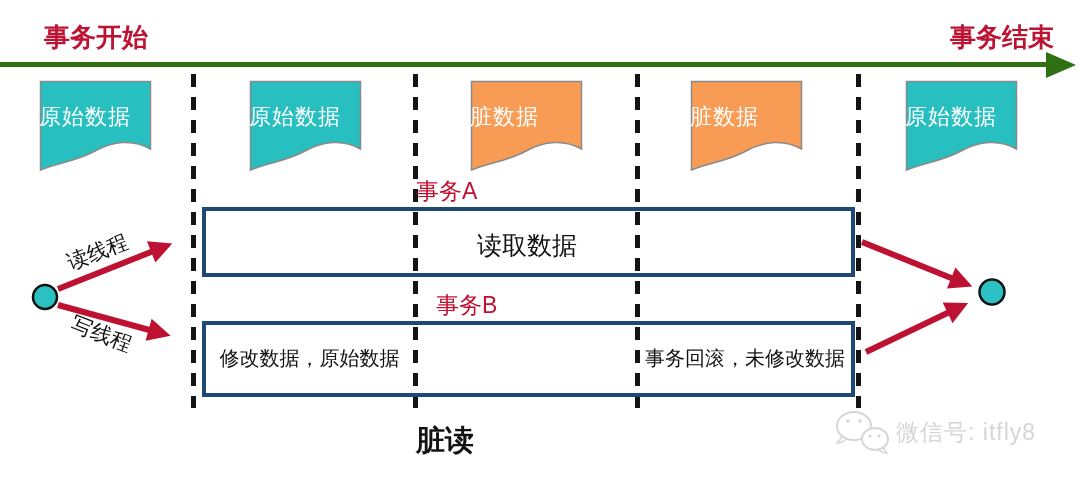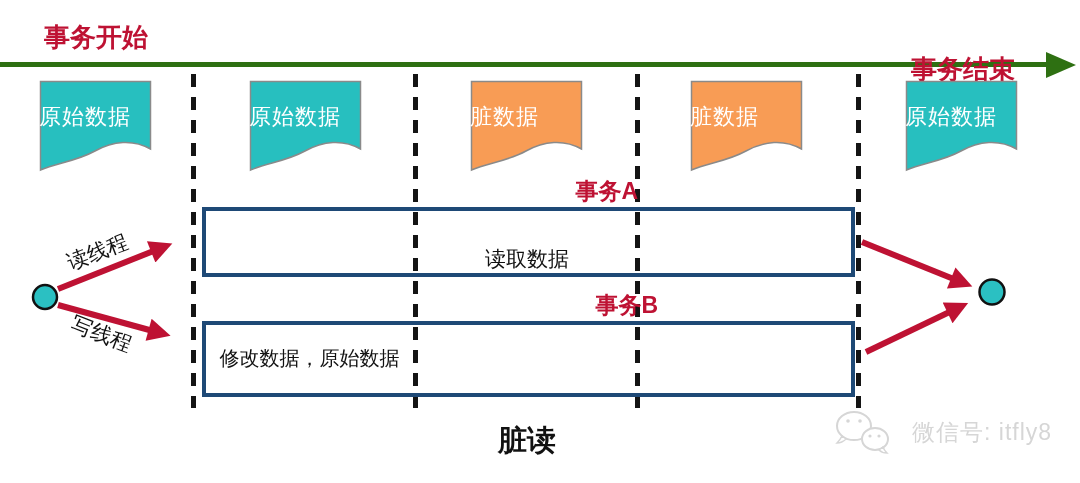--- a/index.html
+++ b/index.html
@@ -7,52 +7,52 @@
     position:relative;width:1080px;height:483px;background:#ffffff;overflow:hidden;
     font-family:"Liberation Sans","DejaVu Sans",sans-serif;
   }
   .abs{position:absolute;}
   
   .timeline-line{left:0;top:62px;width:1056px;height:5px;background:#2E7012;}
   .timeline-head{left:1046px;top:52px;width:0;height:0;
     border-top:13px solid transparent;border-bottom:13px solid transparent;border-left:30px solid #2E7012;}
   .tl-label{top:20px;font-size:26px;font-weight:bold;color:#BE1233;white-space:nowrap;}
   .tl-start{left:44px;}
-  .tl-end{left:911px;margin-top:32px;}
+  .tl-end{left:950px;}
   
   .divider{top:74px;height:334px;width:5px;
     background:repeating-linear-gradient(to bottom,#141414 0 13px,transparent 13px 23px);}
   .d1{left:191px;} .d2{left:413px;} .d3{left:635px;} .d4{left:856px;}
   
   .doc{top:80px;width:113px;height:92px;}
   .doc svg{position:absolute;left:0;top:0;}
   .doc .doc-label{position:absolute;left:0;top:22px;width:100%;text-align:left;
     color:#ffffff;font-size:22px;letter-spacing:1px;white-space:nowrap;}
   .doc1{left:39px;} .doc2{left:249px;} .doc3{left:470px;} .doc4{left:690px;} .doc5{left:905px;}
   
   .txbox{border:4px solid #1E4976;background:transparent;}
   .boxA{left:202px;top:207px;width:653px;height:70px;box-sizing:border-box;}
   .boxB{left:202px;top:321px;width:653px;height:76px;box-sizing:border-box;}
-  .tx-title{width:222px;text-align:right;font-size:23px;font-weight:bold;color:#BE1233;white-space:nowrap;}
+  .tx-title{width:222px;text-align:left;font-size:23px;font-weight:normal;color:#BE1233;white-space:nowrap;}
   .titleA{left:416px;top:176px;}
   .titleB{left:436px;top:290px;}
   .tx-text{font-size:20px;color:#111;text-align:center;white-space:nowrap;}
-  .actionA{left:416px;top:245px;width:222px;font-size:21px;}
+  .actionA{left:416px;top:229px;width:222px;font-size:25px;}
   .actionB1{left:202px;top:345px;width:215px;}
   .actionB2{left:638px;top:345px;width:214px;}
   
   .thread-label{font-size:21px;color:#111;white-space:nowrap;}
   .read-label{left:66px;top:238px;transform:rotate(-21deg);}
   .write-label{left:70px;top:320px;transform:rotate(21deg);}
   
-  .caption{left:416px;top:421px;width:222px;text-align:center;font-size:29px;font-weight:bold;color:#111;}
+  .caption{left:416px;top:421px;width:222px;font-size:29px;font-weight:bold;color:#111;}
   
   #overlay{position:absolute;left:0;top:0;pointer-events:none;}
   
-  .watermark{left:834px;top:408px;display:flex;align-items:center;gap:22px;color:#D6D6D6;}
+  .watermark{left:834px;top:408px;display:flex;align-items:center;gap:6px;color:#D6D6D6;}
   .watermark-text{font-size:23px;letter-spacing:1px;white-space:nowrap;}
 </style>
 </head>
 <body>
 
 <div id="canvas">
 
   <div class="abs timeline-line"></div>
   <div class="abs timeline-head"></div>
   <div class="abs tl-label tl-start">事务开始</div>
@@ -94,20 +94,21 @@
     <span class="doc-label">原始数据</span>
   </div>
 
   <div class="abs tx-title titleA">事务A</div>
   <div class="abs txbox boxA"></div>
   <div class="abs tx-text actionA">读取数据</div>
 
   <div class="abs tx-title titleB">事务B</div>
   <div class="abs txbox boxB"></div>
   <div class="abs tx-text actionB1">修改数据，原始数据</div>
+  <div class="abs tx-text actionB2">事务回滚，未修改数据</div>
 
   <svg id="overlay" width="1080" height="483" viewBox="0 0 1080 483">
     <defs>
       <marker id="ah" viewBox="0 0 10 10" refX="7" refY="5" markerWidth="4.2" markerHeight="3.8" orient="auto">
         <path d="M0,0 L10,5 L0,10 Z" fill="#BE1233"></path>
       </marker>
     </defs>
     <line x1="58" y1="289" x2="166" y2="246" stroke-width="6" marker-end="url(#ah)" stroke="#BE1233"></line>
     <line x1="58" y1="305" x2="164" y2="334" stroke-width="6" marker-end="url(#ah)" stroke="#BE1233"></line>
     <line x1="862" y1="242" x2="966" y2="284" stroke-width="6" marker-end="url(#ah)" stroke="#BE1233"></line>

